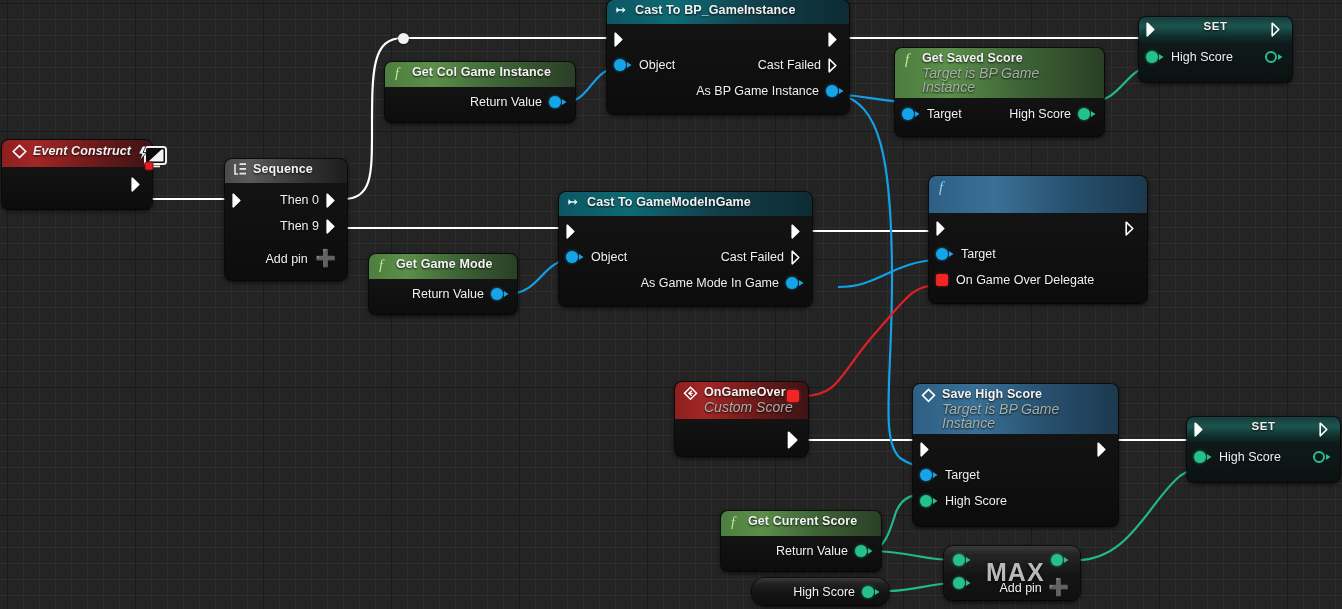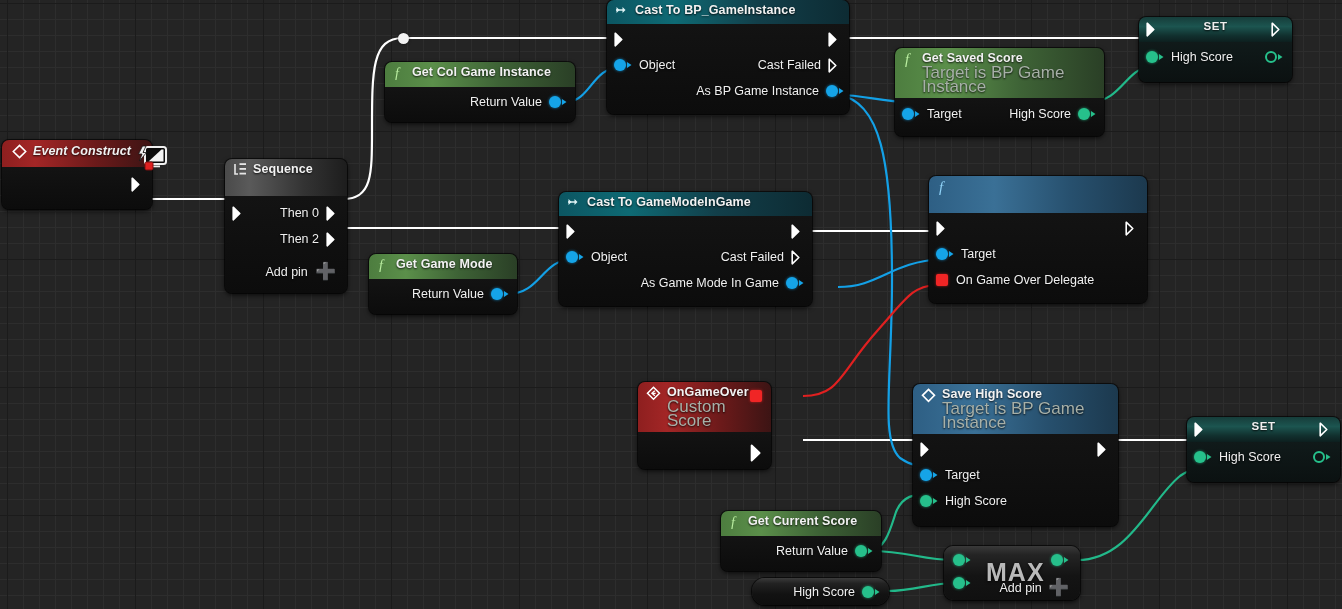--- a/index.html
+++ b/index.html
@@ -41,21 +41,21 @@
     position: relative;
   }
   .hdr {
     position: relative;
     padding: 4px 12px 4px 10px;
     display: flex;
     align-items: flex-start;
     min-height: 18px;
   }
   .hdr .ttl { font-size: 12.5px; font-weight: bold; line-height: 15px; letter-spacing: .1px; text-shadow: 0 1px 2px rgba(0,0,0,.85); }
-  .hdr .sub { font-size: 17px; color: #a7b0a8; line-height: 14px; text-shadow: 0 1px 2px rgba(0,0,0,.85); }
+  .hdr .sub { font-size: 14px; font-style: italic; color: #a7b0a8; line-height: 14px; text-shadow: 0 1px 2px rgba(0,0,0,.85); }
   .hdr .glyph { margin-right: 6px; flex: 0 0 auto; display: block; }
   .hdr .txts { display: flex; flex-direction: column; }
 
   
   .h-cast  { background: linear-gradient(to right, #0c5662 0%, #0e6a74 28%, #123f4a 62%, #0d2b33 100%); text-align: right; }
   .h-func  { background: linear-gradient(to right, #4d7d3f 0%, #5b8f4a 25%, #3e6336 60%, #2a3f26 100%); }
   .h-funcb { background: linear-gradient(to right, #2e5f84 0%, #3a7096 30%, #27506e 65%, #1c394e 100%); }
   .h-event { background: linear-gradient(to right, #8e1f1f 0%, #a32626 22%, #6c1a1a 62%, #3c1414 100%); }
   .h-set   { background: linear-gradient(to bottom, #163d3a 0%, #1c5550 38%, #11302e 75%, #0d1f1f 100%); }
   .h-seq   { background: linear-gradient(to right, #4a4a4a 0%, #5a5a5a 20%, #333333 65%, #1d1d1d 100%); }
@@ -175,21 +175,21 @@
     <svg width="34" height="32" viewBox="0 0 34 32">
       <rect x="11" y="3" width="21" height="17" rx="2.5" fill="#0b0b0b" stroke="#f0f0f0" stroke-width="2"></rect>
       <path d="M14.5 17.5 L27.5 5.5 L29.5 5.5 L29.5 17.5 Z" fill="#f2f2f2"></path>
       <path d="M17 21.5 h9 v1.8 h-9 z" fill="#f0f0f0"></path>
       <path d="M8.5 2 L4.5 10 L8 10 L5.5 17 L12.5 8.5 L9 8.5 L12 2 Z" fill="#f2f2f2" stroke="#111" stroke-width="0.8"></path>
       <rect x="11" y="18" width="8" height="8" rx="1.5" fill="#e02020" stroke="#7a0f0f" stroke-width="1"></rect>
     </svg>
   </div>
 
   <div class="node" style="left:225px; top:159px; width:122px;">
-    <div class="hdr h-seq" style="padding:3px 10px 16px 8px;">
+    <div class="hdr h-seq" style="padding:3px 10px 3px 8px;">
       <span class="glyph">
         <svg width="14" height="14" viewBox="0 0 14 14">
           <path d="M2 2 L2 12 L5 12" fill="none" stroke="#e6e6e6" stroke-width="1.6"></path>
           <rect x="6.5" y="1.2" width="6.5" height="1.8" fill="#e6e6e6"></rect>
           <rect x="6.5" y="6.0" width="6.5" height="1.8" fill="#e6e6e6"></rect>
           <rect x="6.5" y="10.7" width="6.5" height="1.8" fill="#e6e6e6"></rect>
         </svg>
       </span>
       <div class="txts">
         <span class="ttl">Sequence</span>
@@ -206,21 +206,21 @@
           <span class="plabel">Then 0</span>
           <span class="pin exec">
             <svg width="13" height="15" viewBox="0 0 13 15">
                 <path d="M1.2 1.2 L7.8 7.5 L1.2 13.8 Z" fill="#fff" stroke="#fff" stroke-width="1.6" stroke-linejoin="round"></path>
               </svg>
           </span>
         </span>
       </div>
       <div class="row out" style="padding:0 8px 0 7px;">
         <span class="pingrp r">
-          <span class="plabel">Then 2</span>
+          <span class="plabel">Then 9</span>
           <span class="pin exec">
             <svg width="13" height="15" viewBox="0 0 13 15">
                 <path d="M1.2 1.2 L7.8 7.5 L1.2 13.8 Z" fill="#fff" stroke="#fff" stroke-width="1.6" stroke-linejoin="round"></path>
               </svg>
           </span>
         </span>
       </div>
       <div class="addpin" style="margin-top:7px;">
         <span class="plabel">Add pin</span>
         <span class="plus">➕</span>
@@ -483,21 +483,21 @@
       </div>
       <div class="row in" style="padding-left:7px;">
         <span class="pingrp">
           <span class="dot del"></span>
           <span class="plabel" style="margin-left:8px;">On Game Over Delegate</span>
         </span>
       </div>
     </div>
   </div>
 
-  <div class="node" style="left:638px; top:382px; width:133px;">
+  <div class="node" style="left:675px; top:382px; width:133px;">
     <div class="hdr h-event" style="padding:3px 10px 4px 8px;">
       <span class="glyph">
         <svg width="15" height="26" viewBox="0 0 16 26">
           <path d="M8 1.6 L14.4 8 L8 14.4 L1.6 8 Z" fill="none" stroke="#fff" stroke-width="1.6"></path>
           <path d="M9.4 5.3 L6.3 8 L9.4 10.7" fill="none" stroke="#fff" stroke-width="1.4"></path>
           <path d="M6.3 8 h4" stroke="#fff" stroke-width="1.4"></path>
         </svg>
       </span>
       <div class="txts">
         <span class="ttl">OnGameOver</span>

